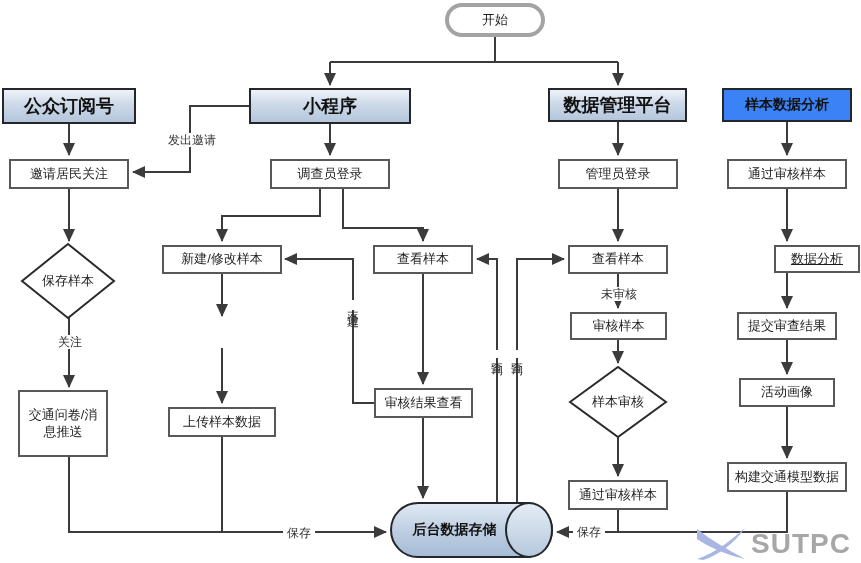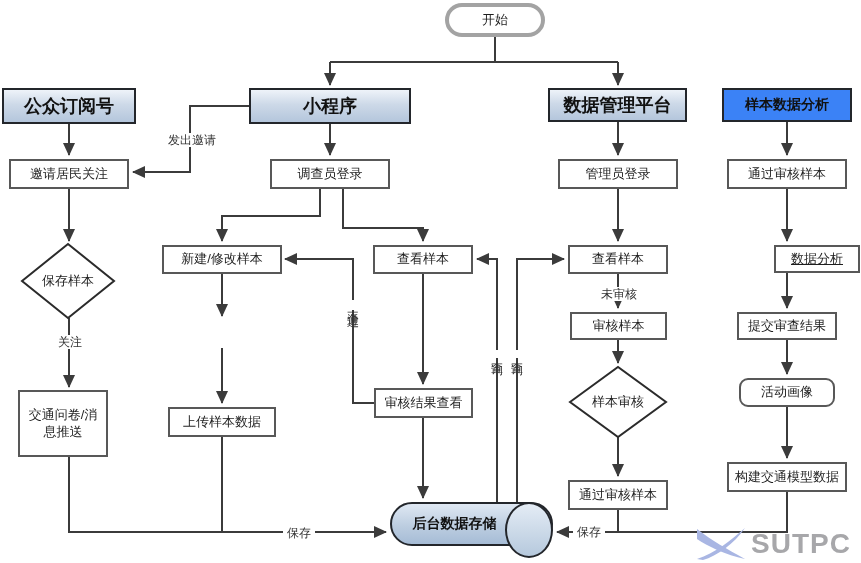--- a/index.html
+++ b/index.html
@@ -12,21 +12,21 @@
   .hdr{background:linear-gradient(180deg,#eef3f9 0%,#cdd9e8 45%,#b4c6dc 100%);
        border:2px solid #23262b;font-weight:bold;font-size:18px;color:#111;}
   .hdr-yellow{background:#3b82f6;border:2px solid #23262b;font-weight:bold;font-size:14px;color:#111;}
   .process{background:#fff;border:2px solid #585858;}
   .dtext{position:absolute;z-index:3;display:flex;align-items:center;justify-content:center;
          font-size:13px;color:#1e1e1e;text-align:center;}
   .elabel{position:absolute;z-index:3;background:#fff;font-size:12px;color:#333;
           text-align:center;line-height:1.2;padding:0 2px;}
   .vlabel{position:absolute;z-index:3;background:#fff;font-size:12px;color:#333;
           writing-mode:vertical-rl;text-orientation:upright;line-height:15px;letter-spacing:2px;padding:2px 0;}
-  .db-body{position:absolute;left:390px;top:502px;width:163px;height:44px;z-index:2;
+  .db-body{position:absolute;left:390px;top:502px;width:163px;height:56px;z-index:2;
            border:2px solid #23262b;border-radius:28px;
            background:linear-gradient(180deg,#dfe8f3 0%,#bccde0 55%,#a6bcd6 100%);
            display:flex;align-items:center;justify-content:center;font-weight:bold;font-size:14px;color:#111;
            box-sizing:border-box;padding-right:34px;}
   .db-cap{position:absolute;left:505px;top:502px;width:48px;height:56px;z-index:2;
           border:2px solid #23262b;border-radius:50%;box-sizing:border-box;
           background:linear-gradient(180deg,#e4ecf5 0%,#b6c9dd 100%);}
   .logo-text{position:absolute;left:751px;top:528px;z-index:2;font-size:28px;font-weight:bold;
              color:#a7a7aa;letter-spacing:1px;}
 </style>
@@ -101,21 +101,21 @@
   <div class="node process" style="left:373px;top:245px;width:100px;height:29px;">查看样本</div>
   <div class="node process" style="left:568px;top:245px;width:100px;height:29px;">查看样本</div>
   <div class="node process" style="left:774px;top:245px;width:86px;height:28px;text-decoration:underline;">数据分析</div>
 
   <div class="node process" style="left:570px;top:312px;width:97px;height:28px;">审核样本</div>
   <div class="node process" style="left:737px;top:312px;width:100px;height:28px;">提交审查结果</div>
 
   <div class="node process" style="left:18px;top:390px;width:90px;height:67px;padding:4px 8px;">交通问卷/消息推送</div>
   <div class="node process" style="left:168px;top:407px;width:108px;height:30px;">上传样本数据</div>
   <div class="node process" style="left:374px;top:388px;width:99px;height:30px;">审核结果查看</div>
-  <div class="node process" style="left:739px;top:378px;width:96px;height:29px;border-radius:9px;">活动画像</div>
+  <div class="node process" style="left:739px;top:378px;width:96px;height:29px;">活动画像</div>
 
   <div class="node process" style="left:568px;top:480px;width:100px;height:30px;">通过审核样本</div>
   <div class="node process" style="left:727px;top:462px;width:120px;height:30px;">构建交通模型数据</div>
 
   <div class="dtext" style="left:26px;top:269px;width:84px;height:24px;">保存样本</div>
   <div class="dtext" style="left:576px;top:390px;width:84px;height:24px;">样本审核</div>
 
   <div class="db-body">后台数据存储</div>
   <div class="db-cap"></div>
 

